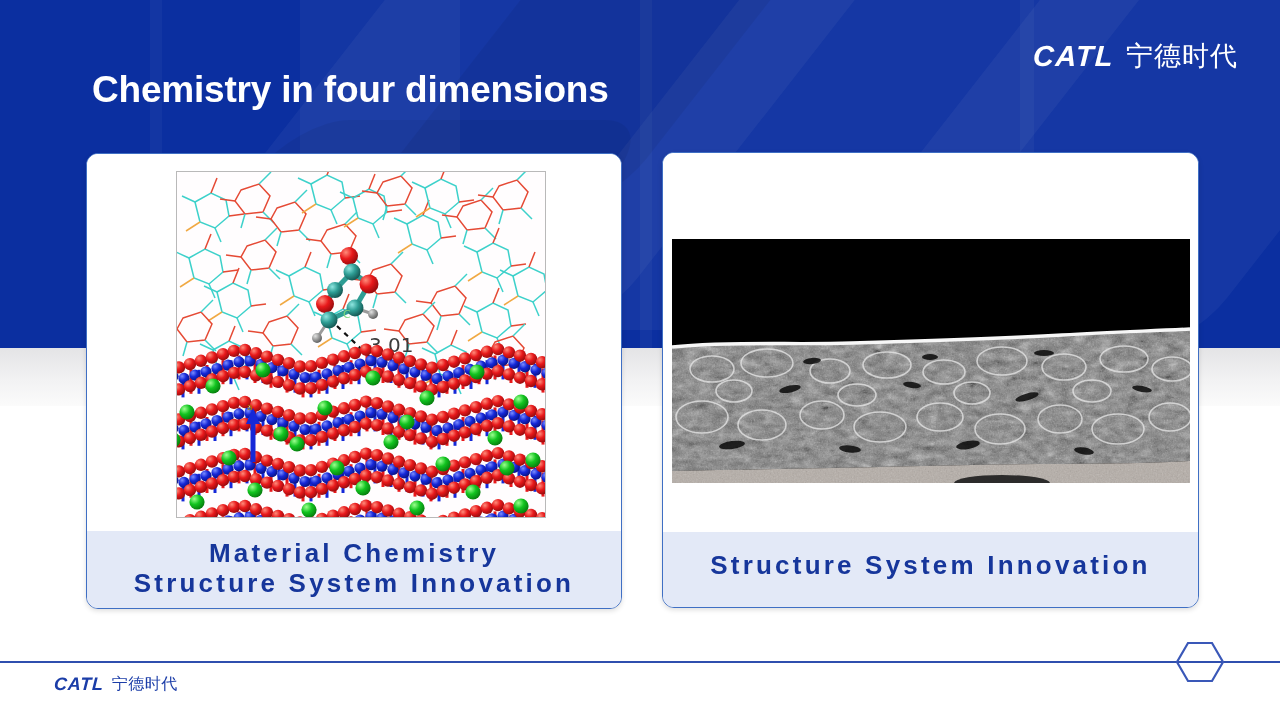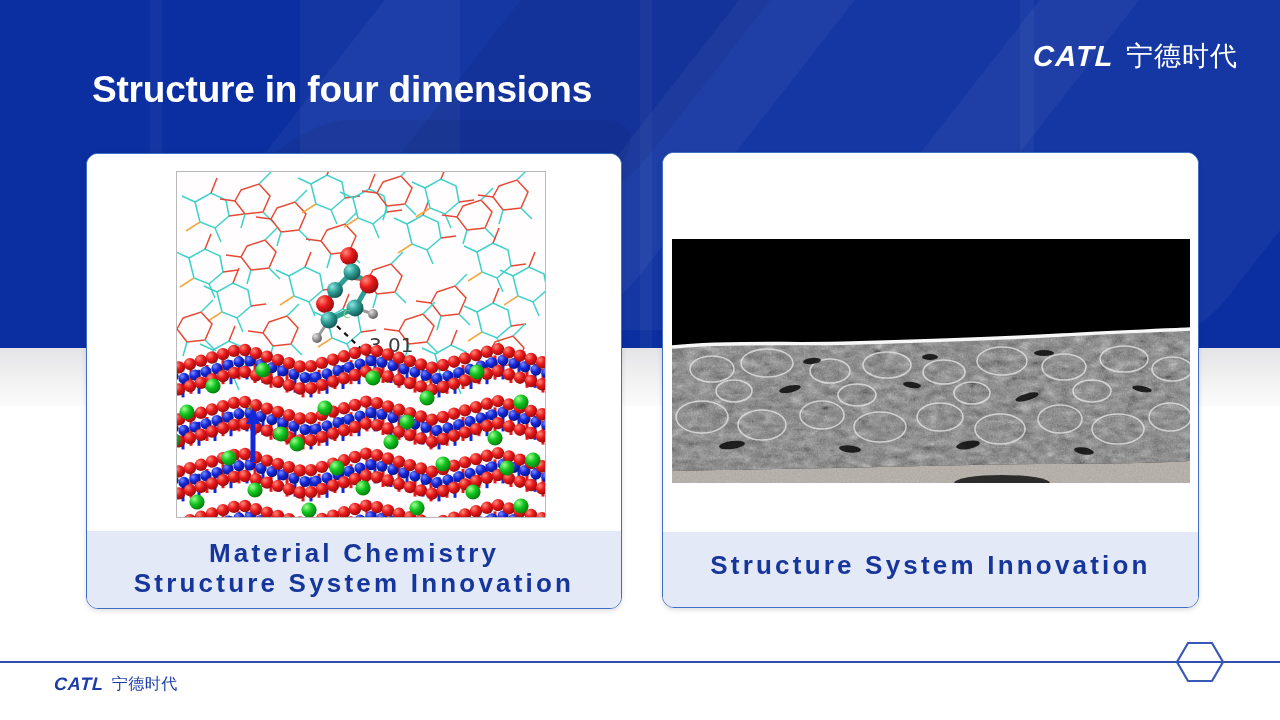--- a/index.html
+++ b/index.html
@@ -205,21 +205,21 @@
     <div class="hb-stripe" style="left:300px;  width:160px;"></div>
     <div class="hb-stripe" style="left:640px;  width:12px;"></div>
     <div class="hb-stripe" style="left:1020px; width:14px;"></div>
 
     <div class="chev" style="left:330px;  top:-190px; width:470px; height:520px;"></div>
     <div class="chev" style="left:700px;  top:-230px; width:400px; height:560px;"></div>
     <div class="chev b" style="left:540px; top:-260px; width:250px; height:470px;"></div>
     <div class="chev" style="left:950px;  top:-120px; width:420px; height:470px;"></div>
     <div class="chev b" style="left:180px; top:120px;  width:360px; height:300px;"></div>
 
-    <h1 class="title">Structure in four dimensions</h1>
+    <h1 class="title">Chemistry in four dimensions</h1>
 
     <div class="logo-top">
       <span class="logo-catl">CATL</span>
       <span class="logo-cn">宁德时代</span>
     </div>
   </div>
 
   <div class="grey-strip"></div>
   <div class="page-body"></div>
 

